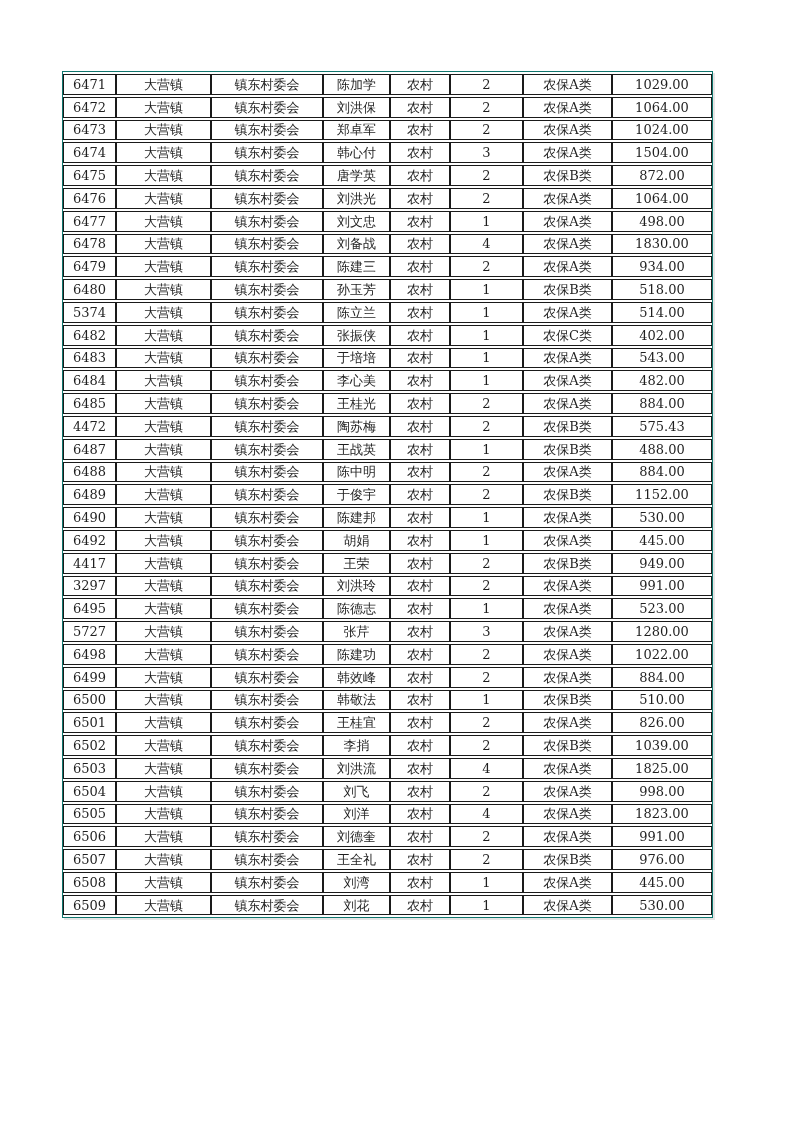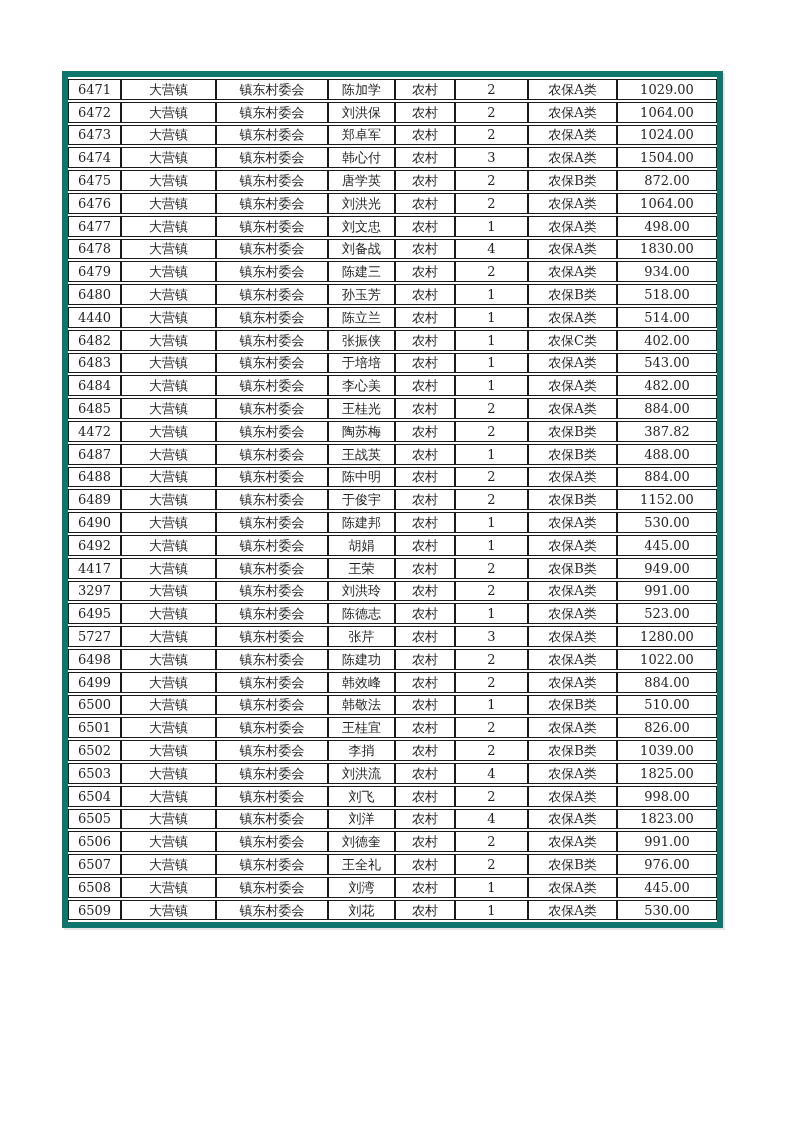--- a/index.html
+++ b/index.html
@@ -15,21 +15,21 @@
     background: #ffffff;
     font-family: "DejaVu Serif", "Liberation Serif", serif;
   }
   table.grid {
     position: absolute;
     left: 62px;
     top: 71px;
     table-layout: fixed;
     border-collapse: separate;
     border-spacing: 0 2px;
-    border: 6px solid #0f766e;
+    border: 1px solid #0f766e;
     box-shadow: 2px 2px 0 rgba(0,0,0,0.10);
   }
   table.grid col.c1 { width: 53px; }
   table.grid col.c2 { width: 95px; }
   table.grid col.c3 { width: 112px; }
   table.grid col.c4 { width: 67px; }
   table.grid col.c5 { width: 60px; }
   table.grid col.c6 { width: 73px; }
   table.grid col.c7 { width: 89px; }
   table.grid col.c8 { width: 100px; }
@@ -157,21 +157,21 @@
           <td>6480</td>
           <td>大营镇</td>
           <td>镇东村委会</td>
           <td>孙玉芳</td>
           <td>农村</td>
           <td>1</td>
           <td>农保B类</td>
           <td>518.00</td>
         </tr>
         <tr>
-          <td>4440</td>
+          <td>5374</td>
           <td>大营镇</td>
           <td>镇东村委会</td>
           <td>陈立兰</td>
           <td>农村</td>
           <td>1</td>
           <td>农保A类</td>
           <td>514.00</td>
         </tr>
         <tr>
           <td>6482</td>
@@ -214,21 +214,21 @@
           <td>884.00</td>
         </tr>
         <tr>
           <td>4472</td>
           <td>大营镇</td>
           <td>镇东村委会</td>
           <td>陶苏梅</td>
           <td>农村</td>
           <td>2</td>
           <td>农保B类</td>
-          <td>387.82</td>
+          <td>575.43</td>
         </tr>
         <tr>
           <td>6487</td>
           <td>大营镇</td>
           <td>镇东村委会</td>
           <td>王战英</td>
           <td>农村</td>
           <td>1</td>
           <td>农保B类</td>
           <td>488.00</td>

